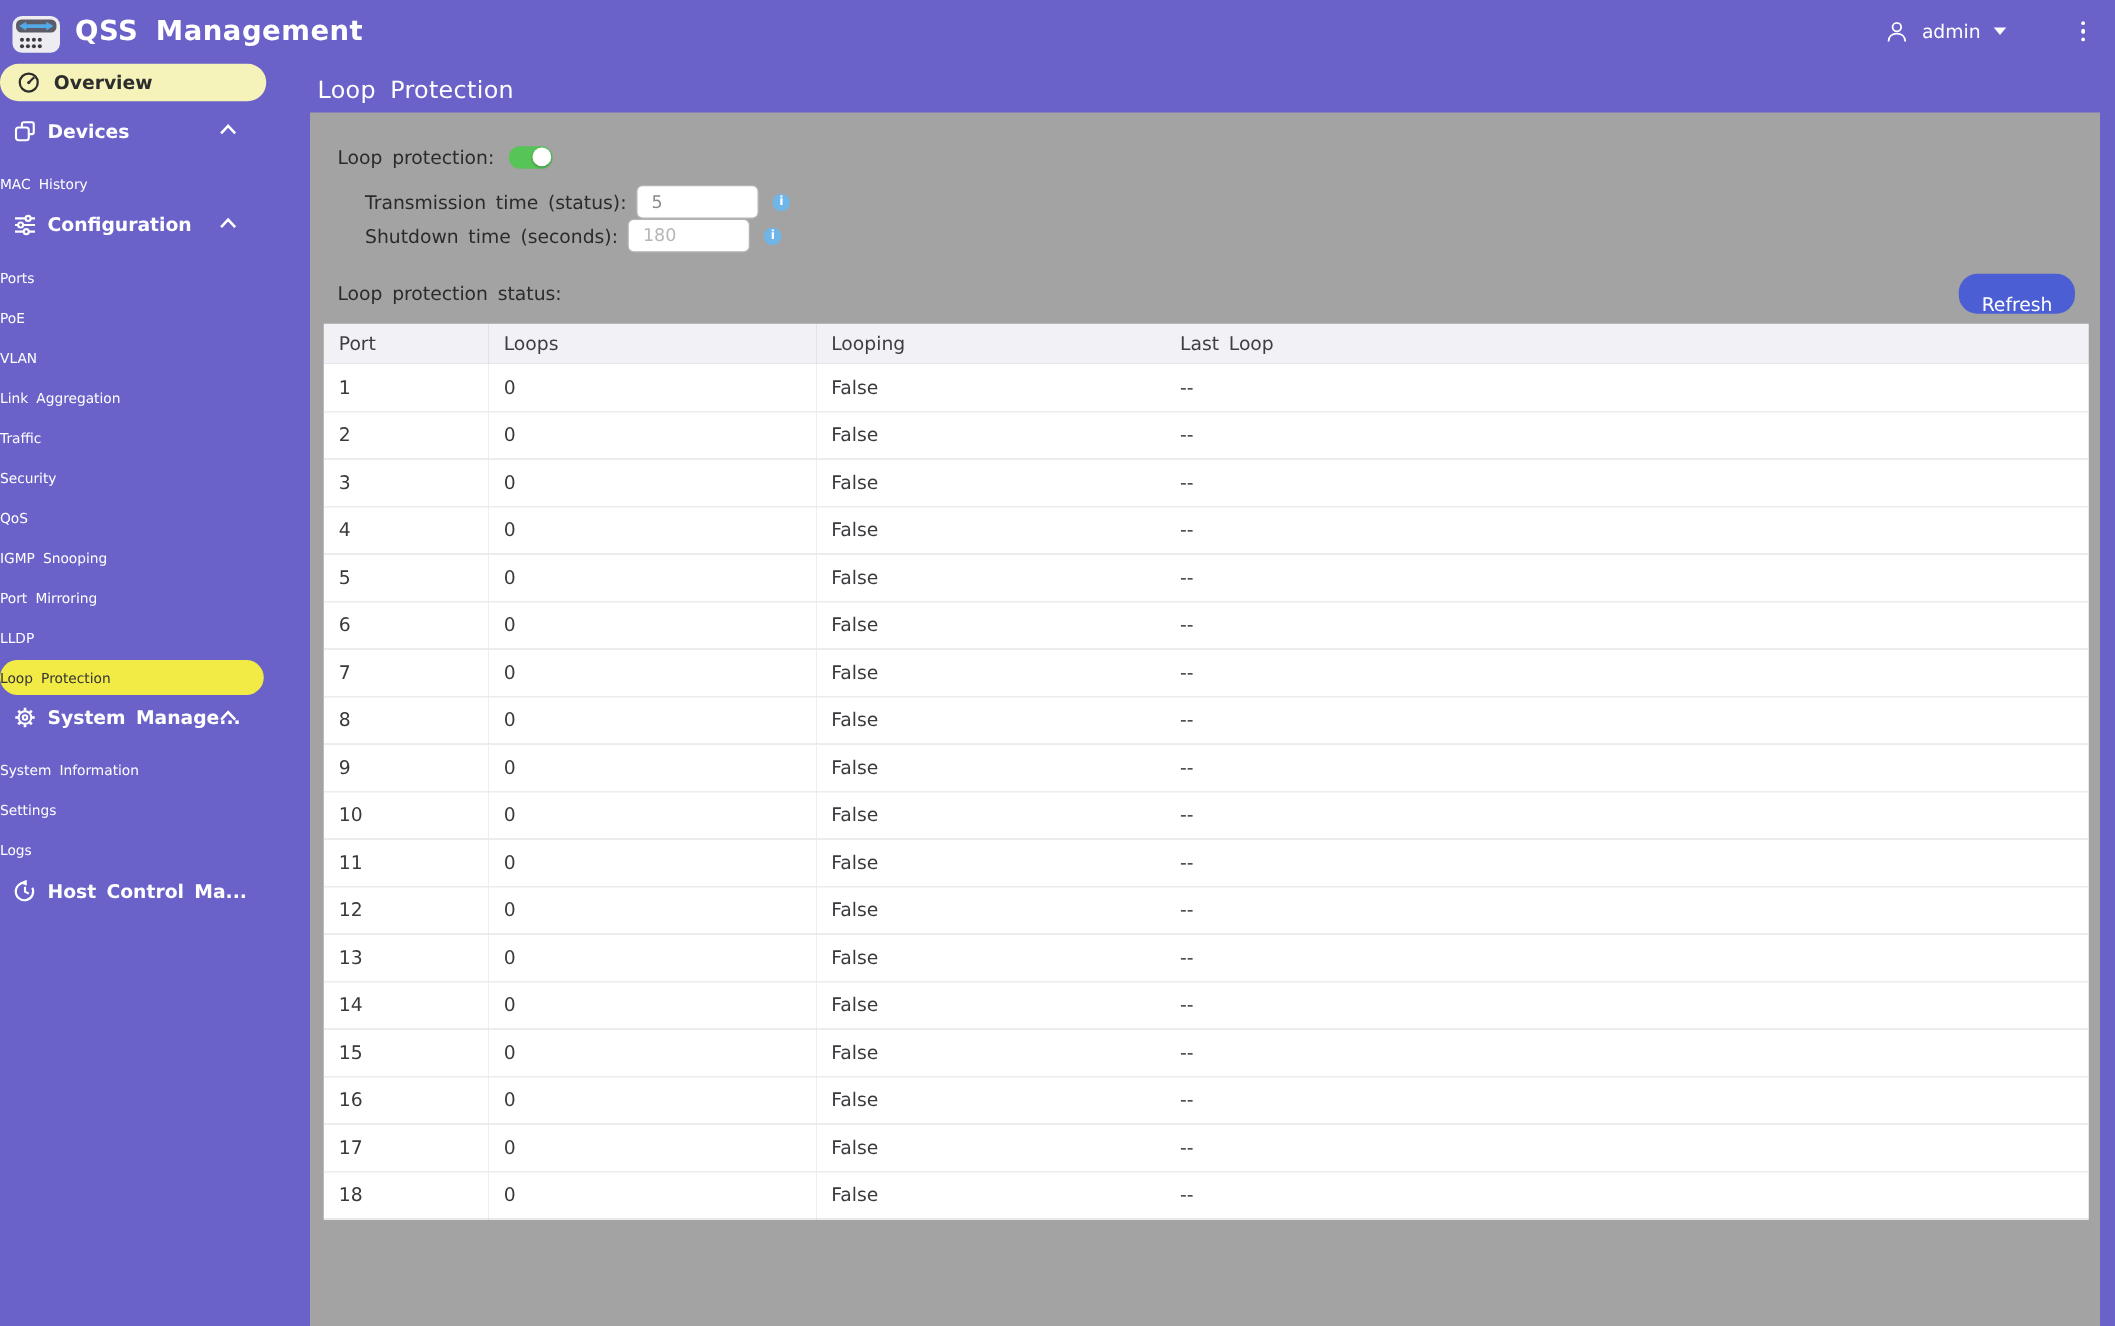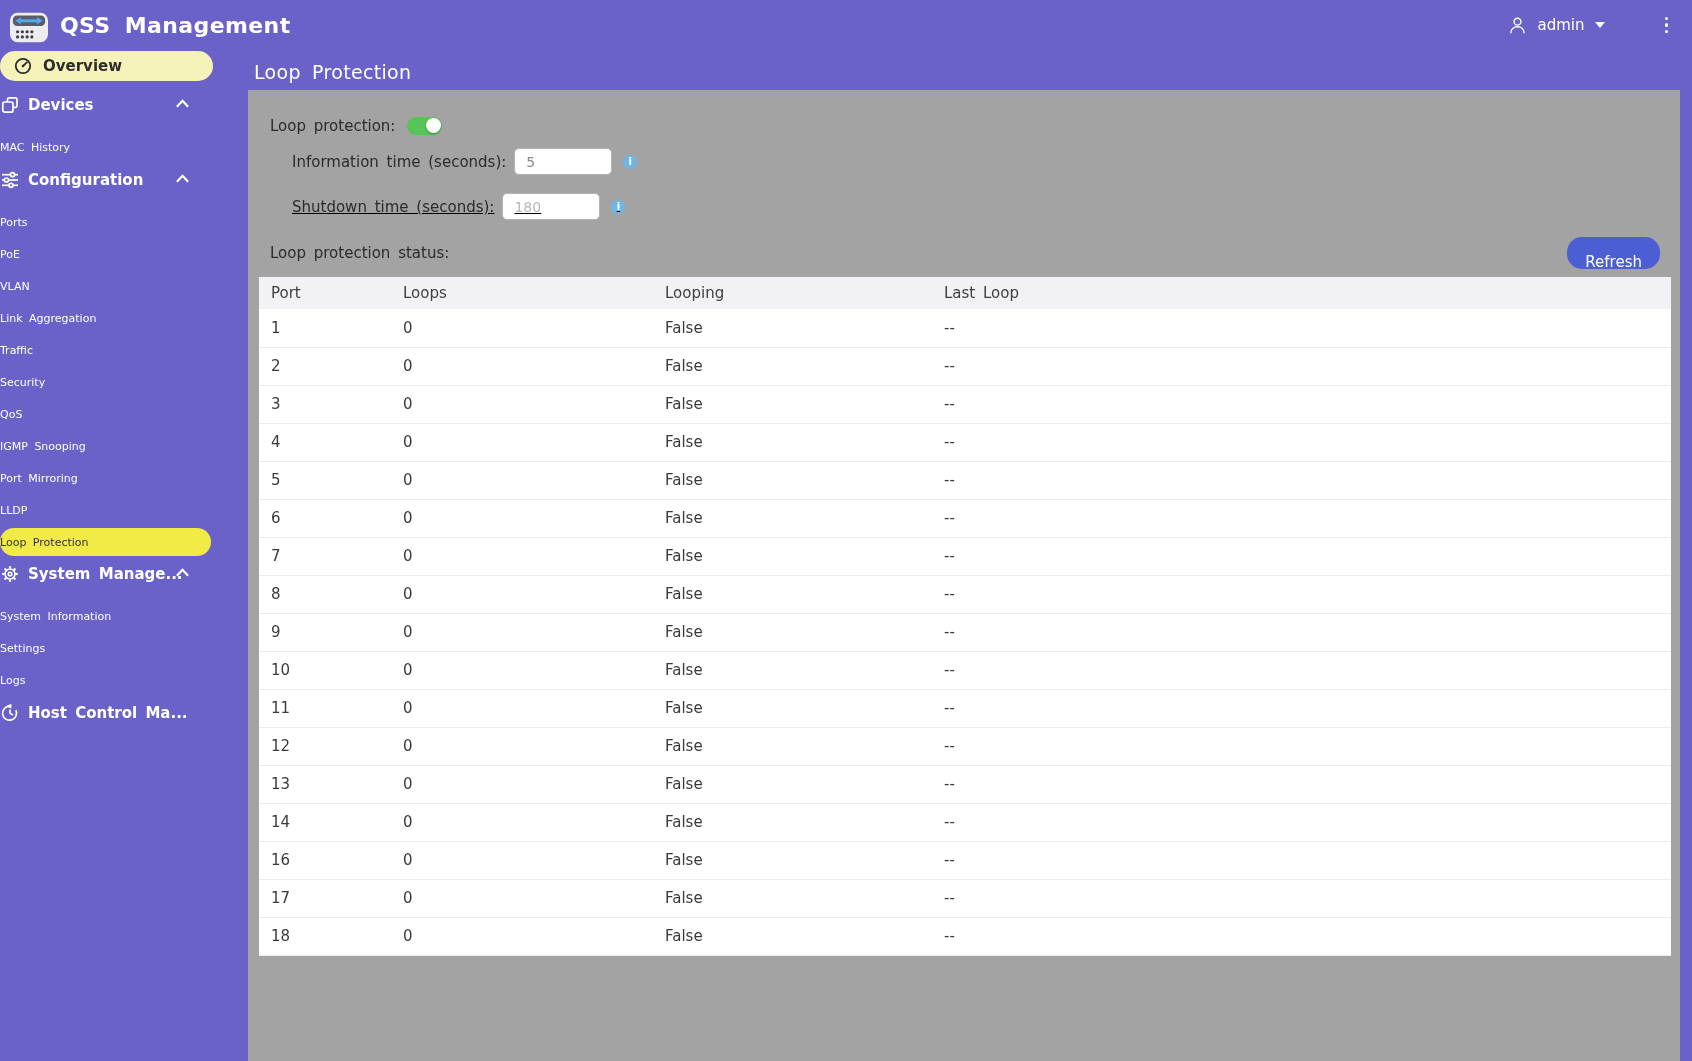--- a/index.html
+++ b/index.html
@@ -33,40 +33,40 @@
   
   .layout{display:flex;height:1011px;}
   .sidebar{width:240px;flex:none;}
   .content{flex:1;min-width:0;display:flex;flex-direction:column;}
   
   .side-pill{height:30px;width:213px;margin-top:1px;background:var(--pale-yellow);
     border-radius:16px;display:flex;align-items:center;padding-left:13px;
     color:#2d2d2d;font-weight:bold;font-size:15px;cursor:pointer;}
   .side-pill .icon{margin-right:10px}
   .side-group{height:30px;margin-top:3px;display:flex;align-items:center;position:relative;
-    color:#fff;font-weight:bold;font-size:15px;cursor:pointer;}
+    color:#fff;font-weight:bold;font-size:15px;padding-left:10px;cursor:pointer;}
   .side-group .icon{width:20px;margin-right:8px;display:flex;justify-content:center}
   .side-pill + .side-group{margin-top:9px;}
   .side-sub{height:30px;margin-top:2px;display:flex;align-items:center;color:#fff;
     font-size:11px;cursor:pointer;}
   .side-group + .side-sub{margin-top:12px;}
   .side-sub.side-highlight{background:var(--bright-yellow);color:#333;border-radius:15px;
     width:211px;height:28px;margin-top:3px;}
   .chev{position:absolute;right:40px;top:8px;width:15px;height:11px;}
   .icon svg{display:block}
   
   .page-title{color:#fff;font-size:19px;font-weight:500;margin:10px 0 0 14px;line-height:24px;
     word-spacing:5px;letter-spacing:.3px;}
   .card{background:#a3a3a3;margin:6px 12px 0 8px;flex:1;overflow:hidden;display:flex;flex-direction:column;}
   .form{padding:26px 0 0 22px;}
   .form-row{display:flex;align-items:center;}
   .row-toggle{height:19px;}
   .row-indent{padding-left:22px;height:27px;}
   .row-transmission{margin-top:13px;}
-  .row-shutdown{margin-top:18px;text-decoration:underline;}
+  .row-shutdown{}
   .form-label{font-size:15px;color:#2b2b2b;}
   
   .toggle{width:35px;height:18px;border-radius:9px;background:var(--toggle-green);
     position:relative;margin-left:12px;cursor:pointer;flex:none;}
   .toggle::after{content:"";position:absolute;right:1.5px;top:1.5px;width:15px;height:15px;
     border-radius:50%;background:#fff;box-shadow:0 1px 2px rgba(0,0,0,.3);}
   
   .num-input{width:98px;height:27px;border:1px solid #b3b3b6;border-radius:5px;
     margin-left:8px;padding:0 11px;font-size:14px;outline:none;
     font-family:"DejaVu Sans","Liberation Sans",sans-serif;}
@@ -271,21 +271,21 @@
 
     <section class="card">
       <div class="form">
 
         <div class="form-row row-toggle">
           <span class="form-label">Loop protection:</span>
           <span class="toggle"></span>
         </div>
 
         <div class="form-row row-indent row-transmission">
-          <span class="form-label">Information time (seconds):</span>
+          <span class="form-label">Transmission time (status):</span>
           <input class="num-input val-normal" type="text" value="5" style="">
           <span class="info-dot">i</span>
         </div>
 
         <div class="form-row row-indent row-shutdown">
           <span class="form-label">Shutdown time (seconds):</span>
           <input class="num-input val-dim" type="text" value="180" style="">
           <span class="info-dot">i</span>
         </div>
 
@@ -390,20 +390,26 @@
                 <td>False</td>
                 <td>--</td>
               </tr>
               <tr>
                 <td>14</td>
                 <td>0</td>
                 <td>False</td>
                 <td>--</td>
               </tr>
               <tr>
+                <td>15</td>
+                <td>0</td>
+                <td>False</td>
+                <td>--</td>
+              </tr>
+              <tr>
                 <td>16</td>
                 <td>0</td>
                 <td>False</td>
                 <td>--</td>
               </tr>
               <tr>
                 <td>17</td>
                 <td>0</td>
                 <td>False</td>
                 <td>--</td>

